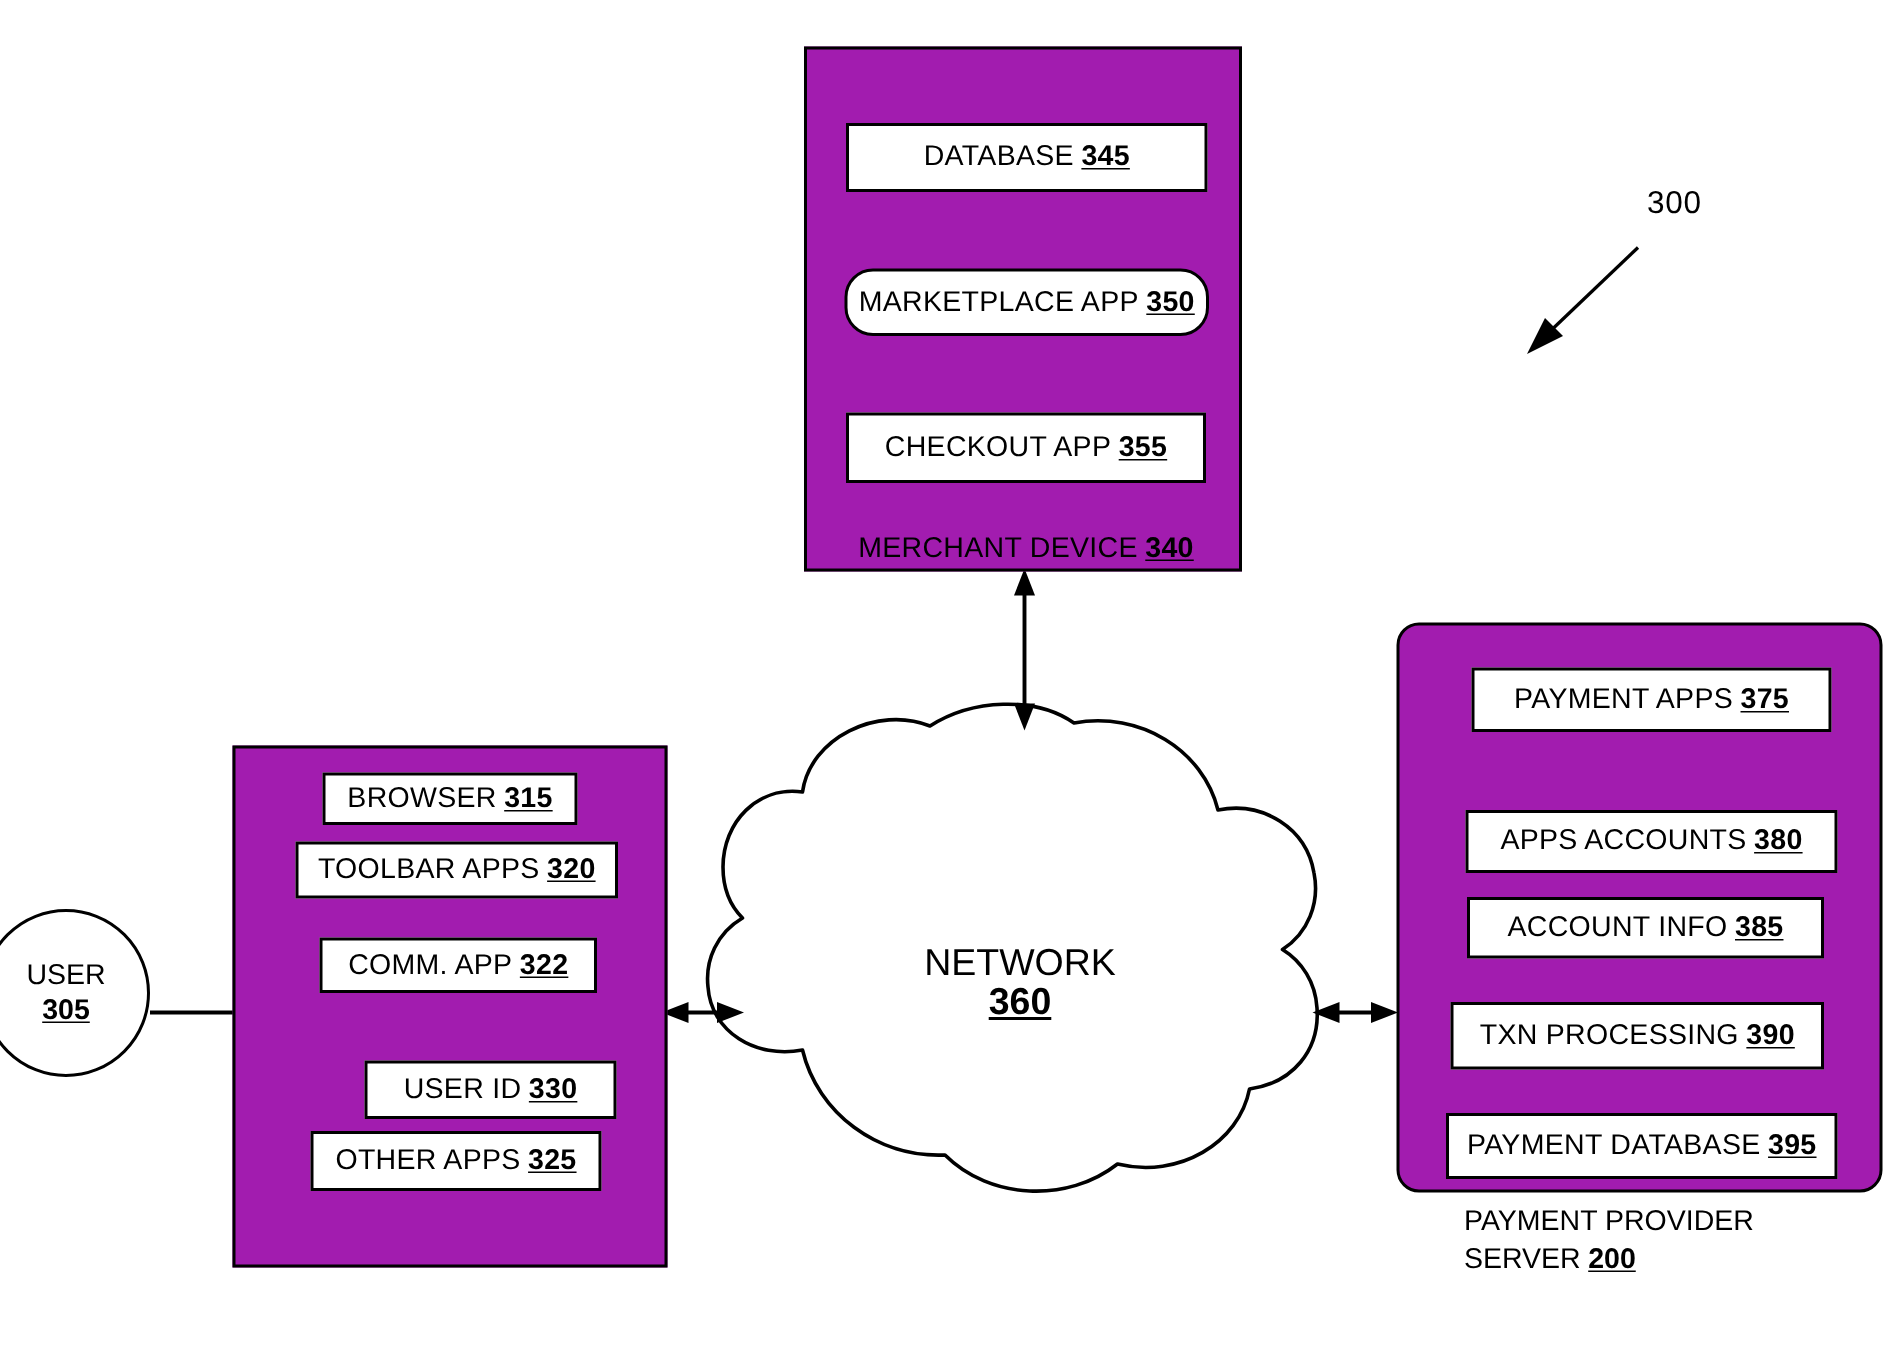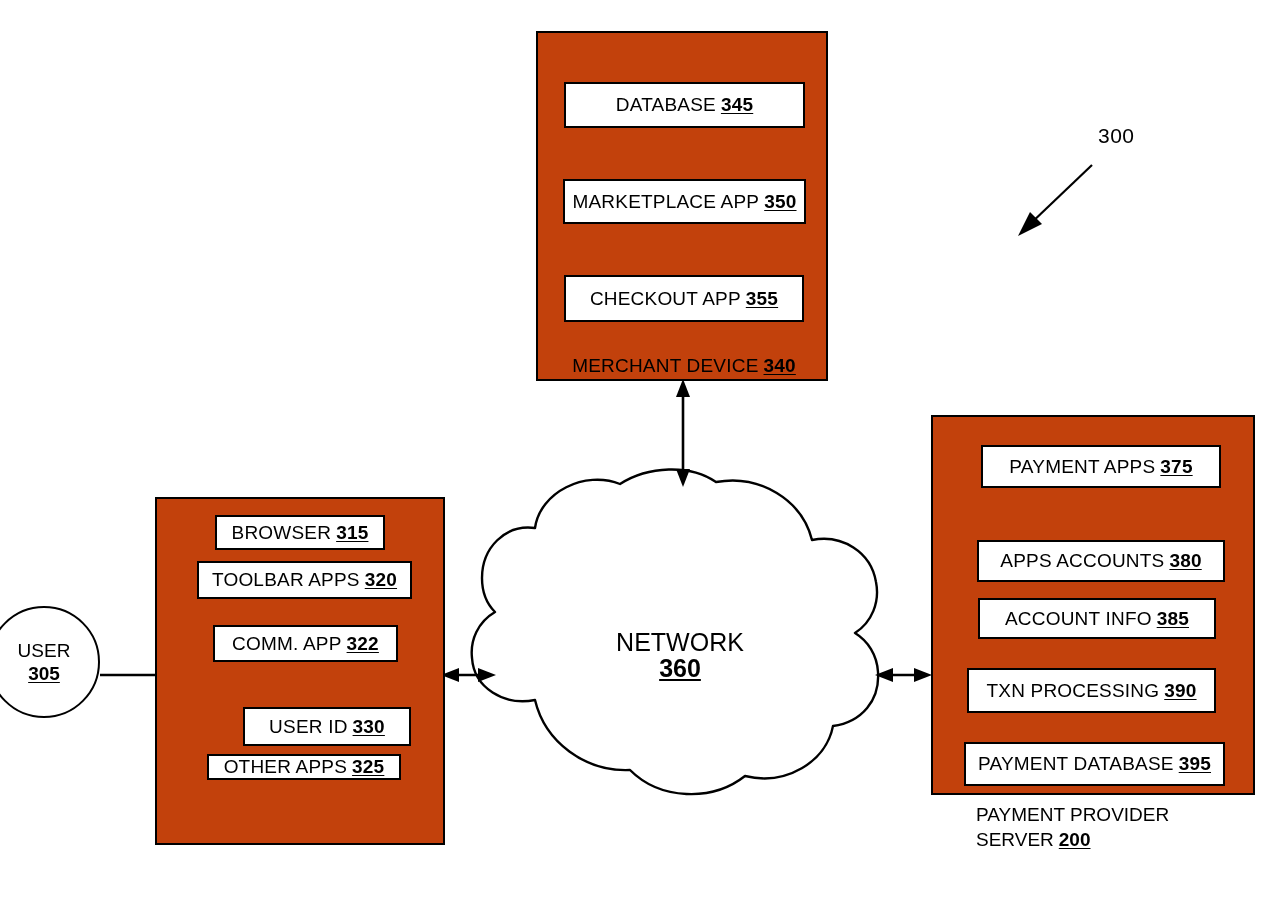--- a/index.html
+++ b/index.html
@@ -14,21 +14,21 @@
     background: #ffffff;
     font-family: "Liberation Sans", sans-serif;
     color: #000000;
     overflow: hidden;
   }
   
   .panel {
     position: absolute;
     border: 2.5px solid #000;
     box-sizing: border-box;
-    background: #c2410c;
+    background: #a21caf;
   }
   
   .compbox {
     position: absolute;
     border: 2px solid #000;
     box-sizing: border-box;
     background: #fff;
     display: flex;
     align-items: center;
     justify-content: center;
@@ -147,21 +147,21 @@
     <span class="ref" style="margin-left:0;">305</span>
   </div>
 
   <div class="panel" style="left:536px; top:31px; width:292px; height:350px;">
 
     <div class="compbox" style="left:26px; top:49px; width:241px; height:46px;">
       <span class="txt">DATABASE</span>
       <span class="txt ref">345</span>
     </div>
 
-    <div class="compbox" style="left:25px; top:146px; width:243px; height:45px;">
+    <div class="compbox" style="left:25px; top:146px; width:243px; height:45px;border-radius:19px;">
       <span class="txt">MARKETPLACE APP</span>
       <span class="txt ref">350</span>
     </div>
 
     <div class="compbox" style="left:26px; top:242px; width:240px; height:47px;">
       <span class="txt">CHECKOUT APP</span>
       <span class="txt ref">355</span>
     </div>
 
     <div class="panel-label" style="left:0; top:320px; width:292px; text-align:center;">
@@ -184,33 +184,33 @@
     <div class="compbox" style="left:56px; top:126px; width:185px; height:37px;">
       <span class="txt">COMM. APP</span>
       <span class="txt ref">322</span>
     </div>
 
     <div class="compbox" style="left:45px; top:208px; width:168px; height:39px;margin-left:41px;">
       <span class="txt">USER ID</span>
       <span class="txt ref">330</span>
     </div>
 
-    <div class="compbox" style="left:50px; top:255px; width:194px; height:26px;align-items:flex-end;">
+    <div class="compbox" style="left:50px; top:255px; width:194px; height:40px;">
       <span class="txt">OTHER APPS</span>
       <span class="txt ref">325</span>
     </div>
 
   </div>
 
   <div class="cloud-label" style="left:600px; top:629px; width:160px;">
     <div>NETWORK</div>
     <div class="ref" style="margin-left:0;">360</div>
   </div>
 
-  <div class="panel" style="left:931px; top:415px; width:324px; height:380px;">
+  <div class="panel" style="left:931px; top:415px; width:324px; height:380px;border-radius:15px;">
 
     <div class="compbox" style="left:48px; top:28px; width:240px; height:43px;">
       <span class="txt">PAYMENT APPS</span>
       <span class="txt ref">375</span>
     </div>
 
     <div class="compbox" style="left:44px; top:123px; width:248px; height:42px;">
       <span class="txt">APPS ACCOUNTS</span>
       <span class="txt ref">380</span>
     </div>

